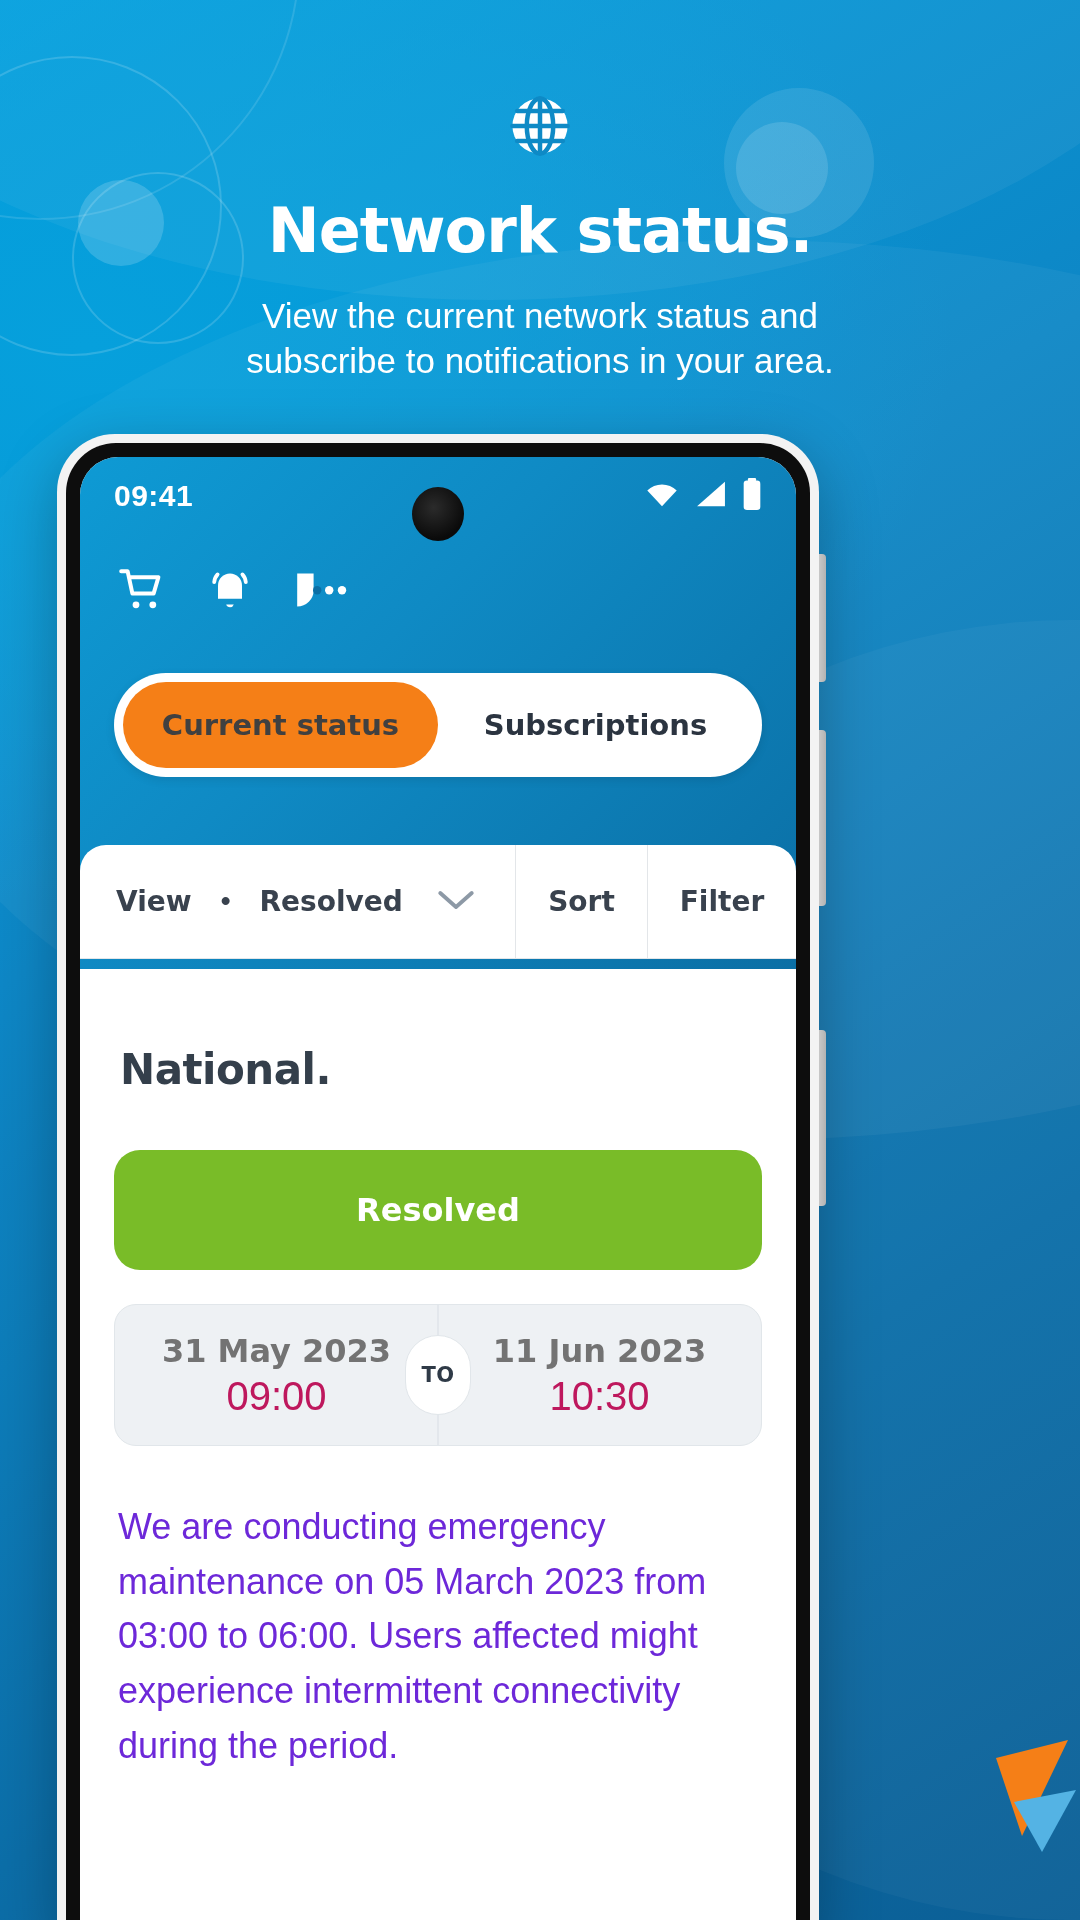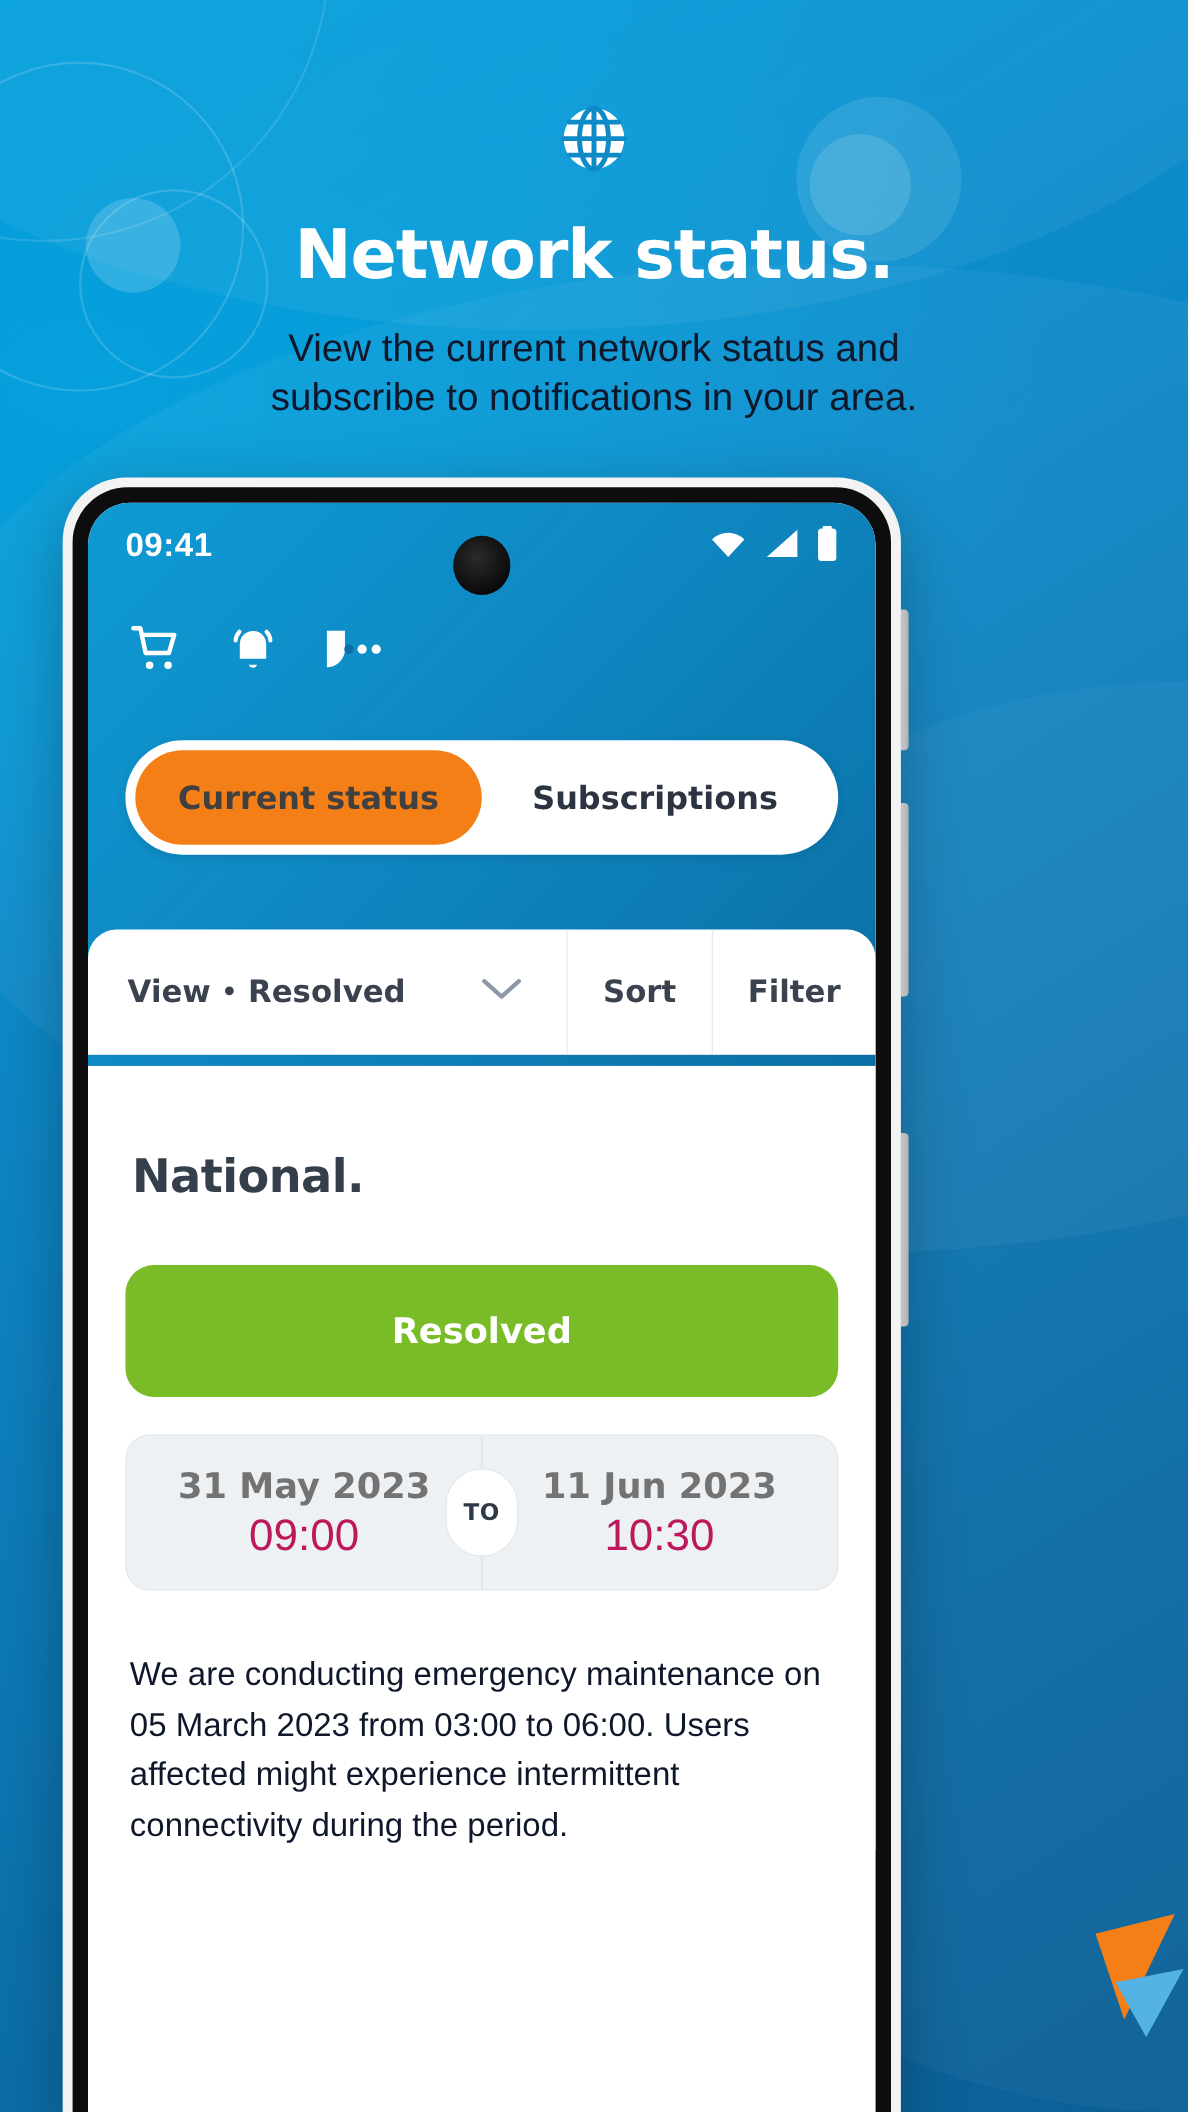--- a/index.html
+++ b/index.html
@@ -45,21 +45,21 @@
     font-weight:bold;
     font-size:62px;
     letter-spacing:-1px;
     color:#ffffff;
     line-height:1.0;
   }
   #hero-sub {
     margin-top:32px;
     font-size:35px;
     line-height:1.28;
-    color:#0f172a;
+    color:#ffffff;
     font-weight:400;
     padding:0 100px;
   }
 
   
   #phone {
     position:absolute;
     left:57px; top:434px;
     width:762px; height:1500px;
     background:#f3f3f3;
@@ -154,21 +154,21 @@
   #view-cell {
     flex:1; display:flex; align-items:center; justify-content:space-between;
     padding:0 38px 0 36px;
     border-right:1px solid #e3e6e9;
     cursor:pointer;
   }
   .cell-text {
     font-size:28px; font-weight:bold; color:#39424e;
     font-family:"DejaVu Sans", sans-serif;
   }
-  #view-label-group { display:flex; align-items:flex-start; gap:12px; }
+  #view-label-group { display:flex; align-items:flex-start; gap:29px; }
   .dot-sep { color:#39424e; font-size:28px; font-weight:bold; }
   .filter-cell {
     width:132px; display:flex; align-items:center; justify-content:center;
     border-right:1px solid #e3e6e9; cursor:pointer;
   }
   .filter-cell:last-child { border-right:none; width:148px; }
 
   
   #content { background:#fff; padding:0 34px; }
   #section-title {
@@ -215,21 +215,21 @@
     position:absolute; left:50%; top:50%; transform:translate(-50%,-50%);
     width:66px; height:80px; border-radius:40px;
     background:#ffffff; border:1px solid #e1e6ea;
     display:flex; align-items:center; justify-content:center;
     font-size:21px; font-weight:bold; color:#2f3a47;
     font-family:"DejaVu Sans", sans-serif; letter-spacing:0.5px;
   }
 
   #body-text {
     margin-top:54px; padding:0 4px;
-    font-size:30px; line-height:1.52; color:#0f172a;
+    font-size:36px; line-height:1.52; color:#6d28d9;
   }
 
   
   #corner-logo {
     position:absolute; right:0; bottom:52px; width:108px; height:150px; z-index:4;
   }
 </style>
 </head>
 <body>
 

